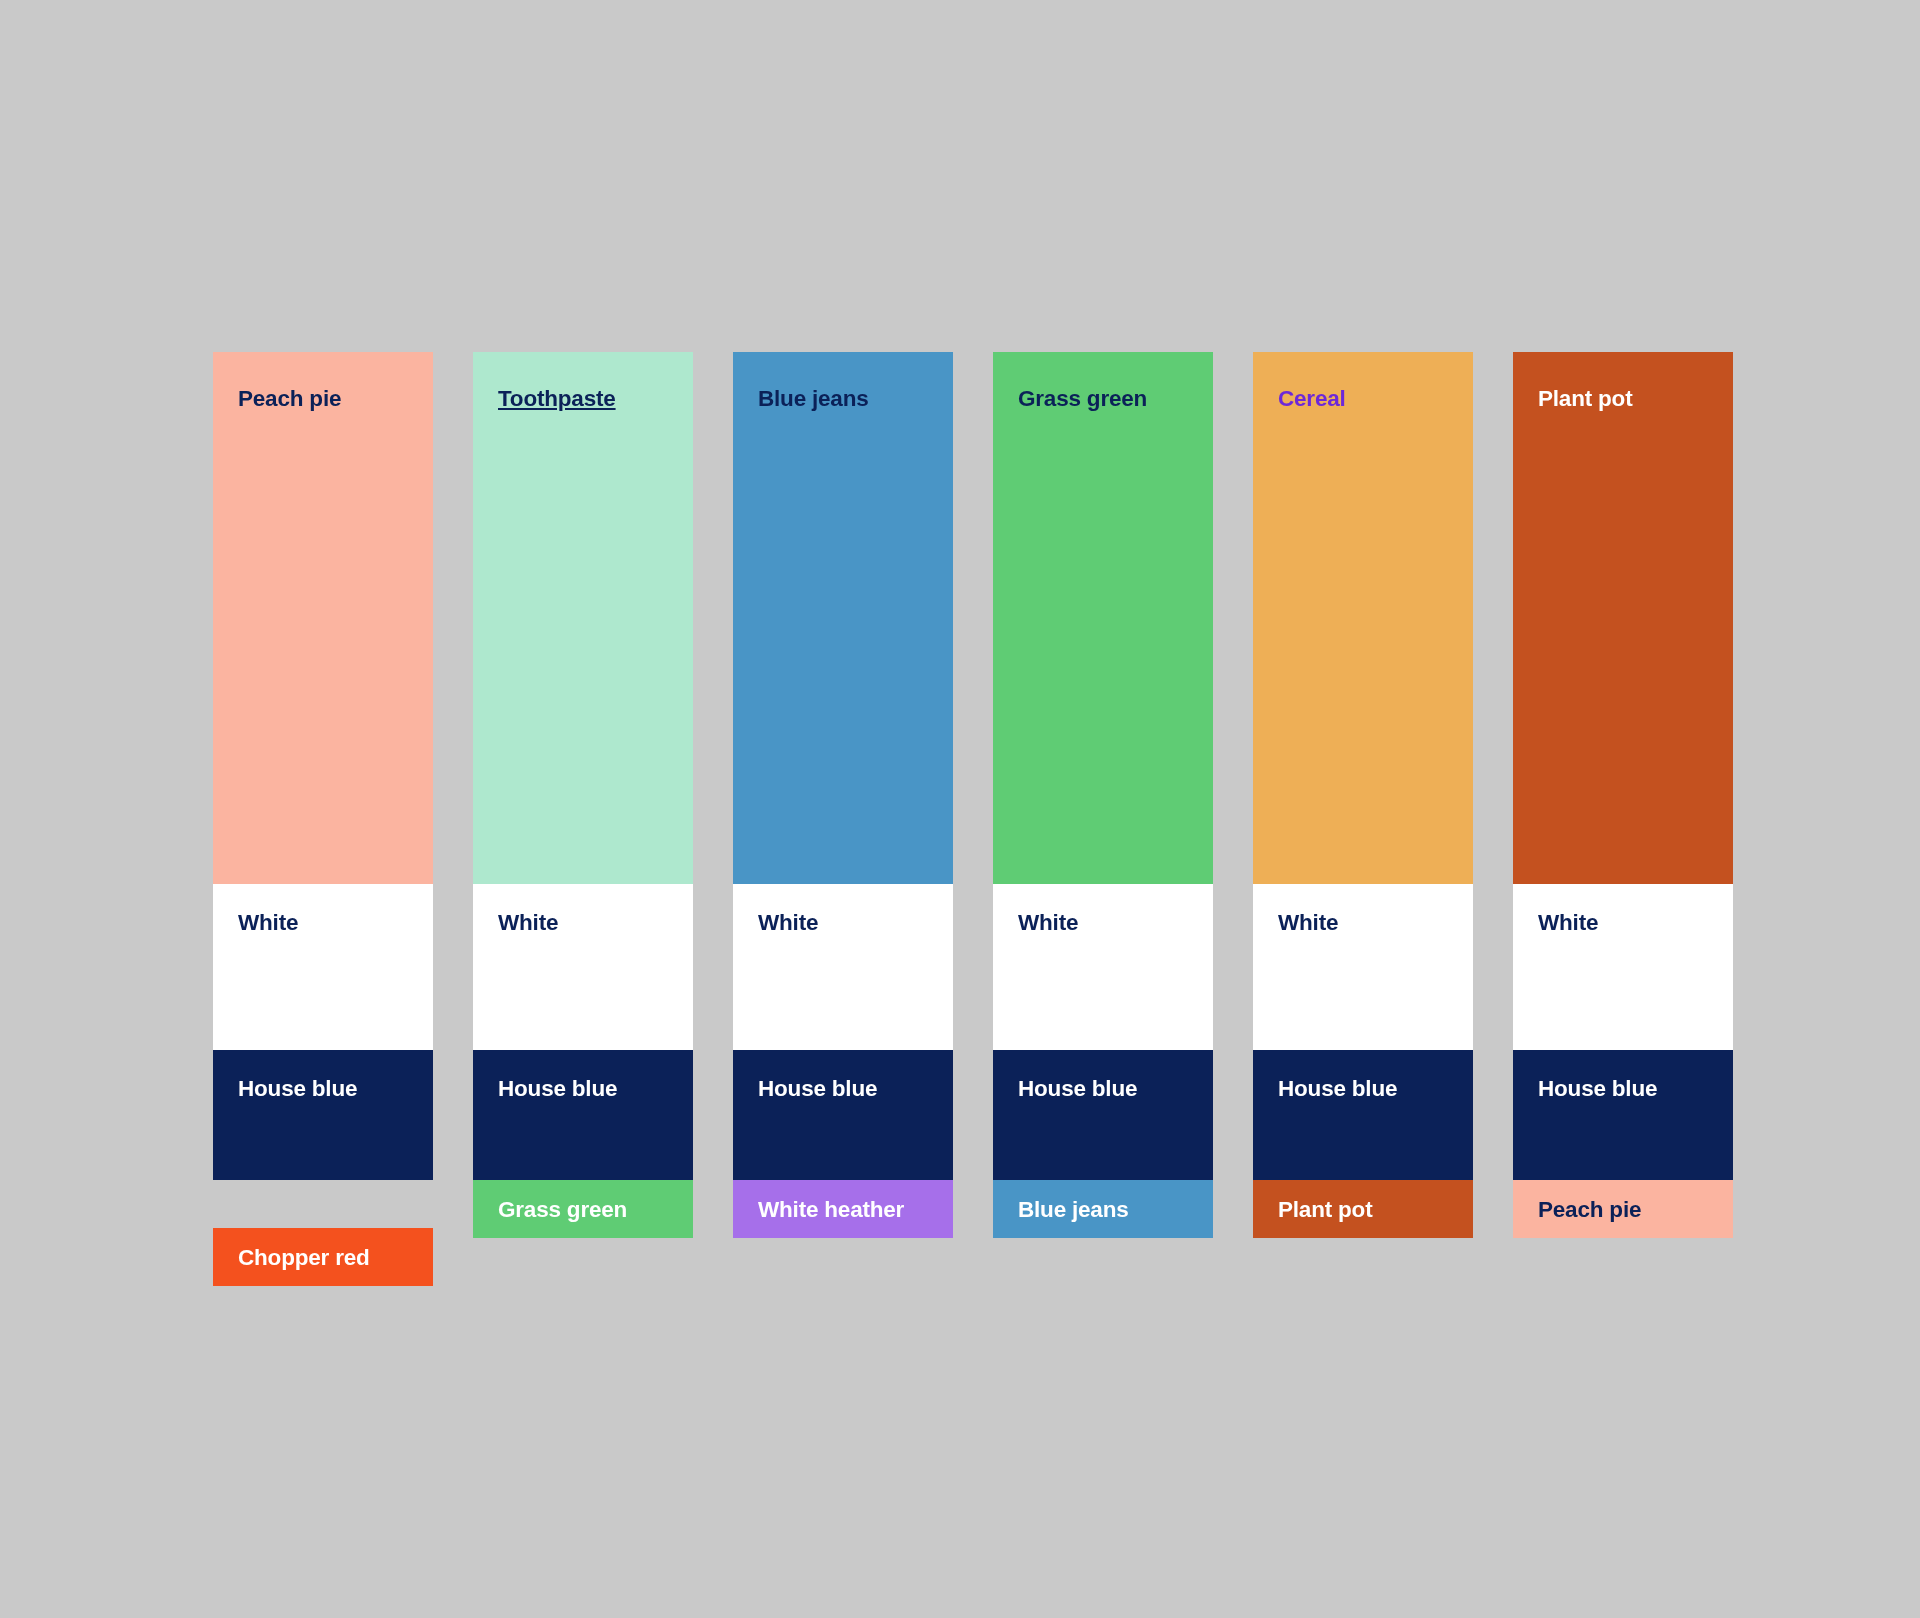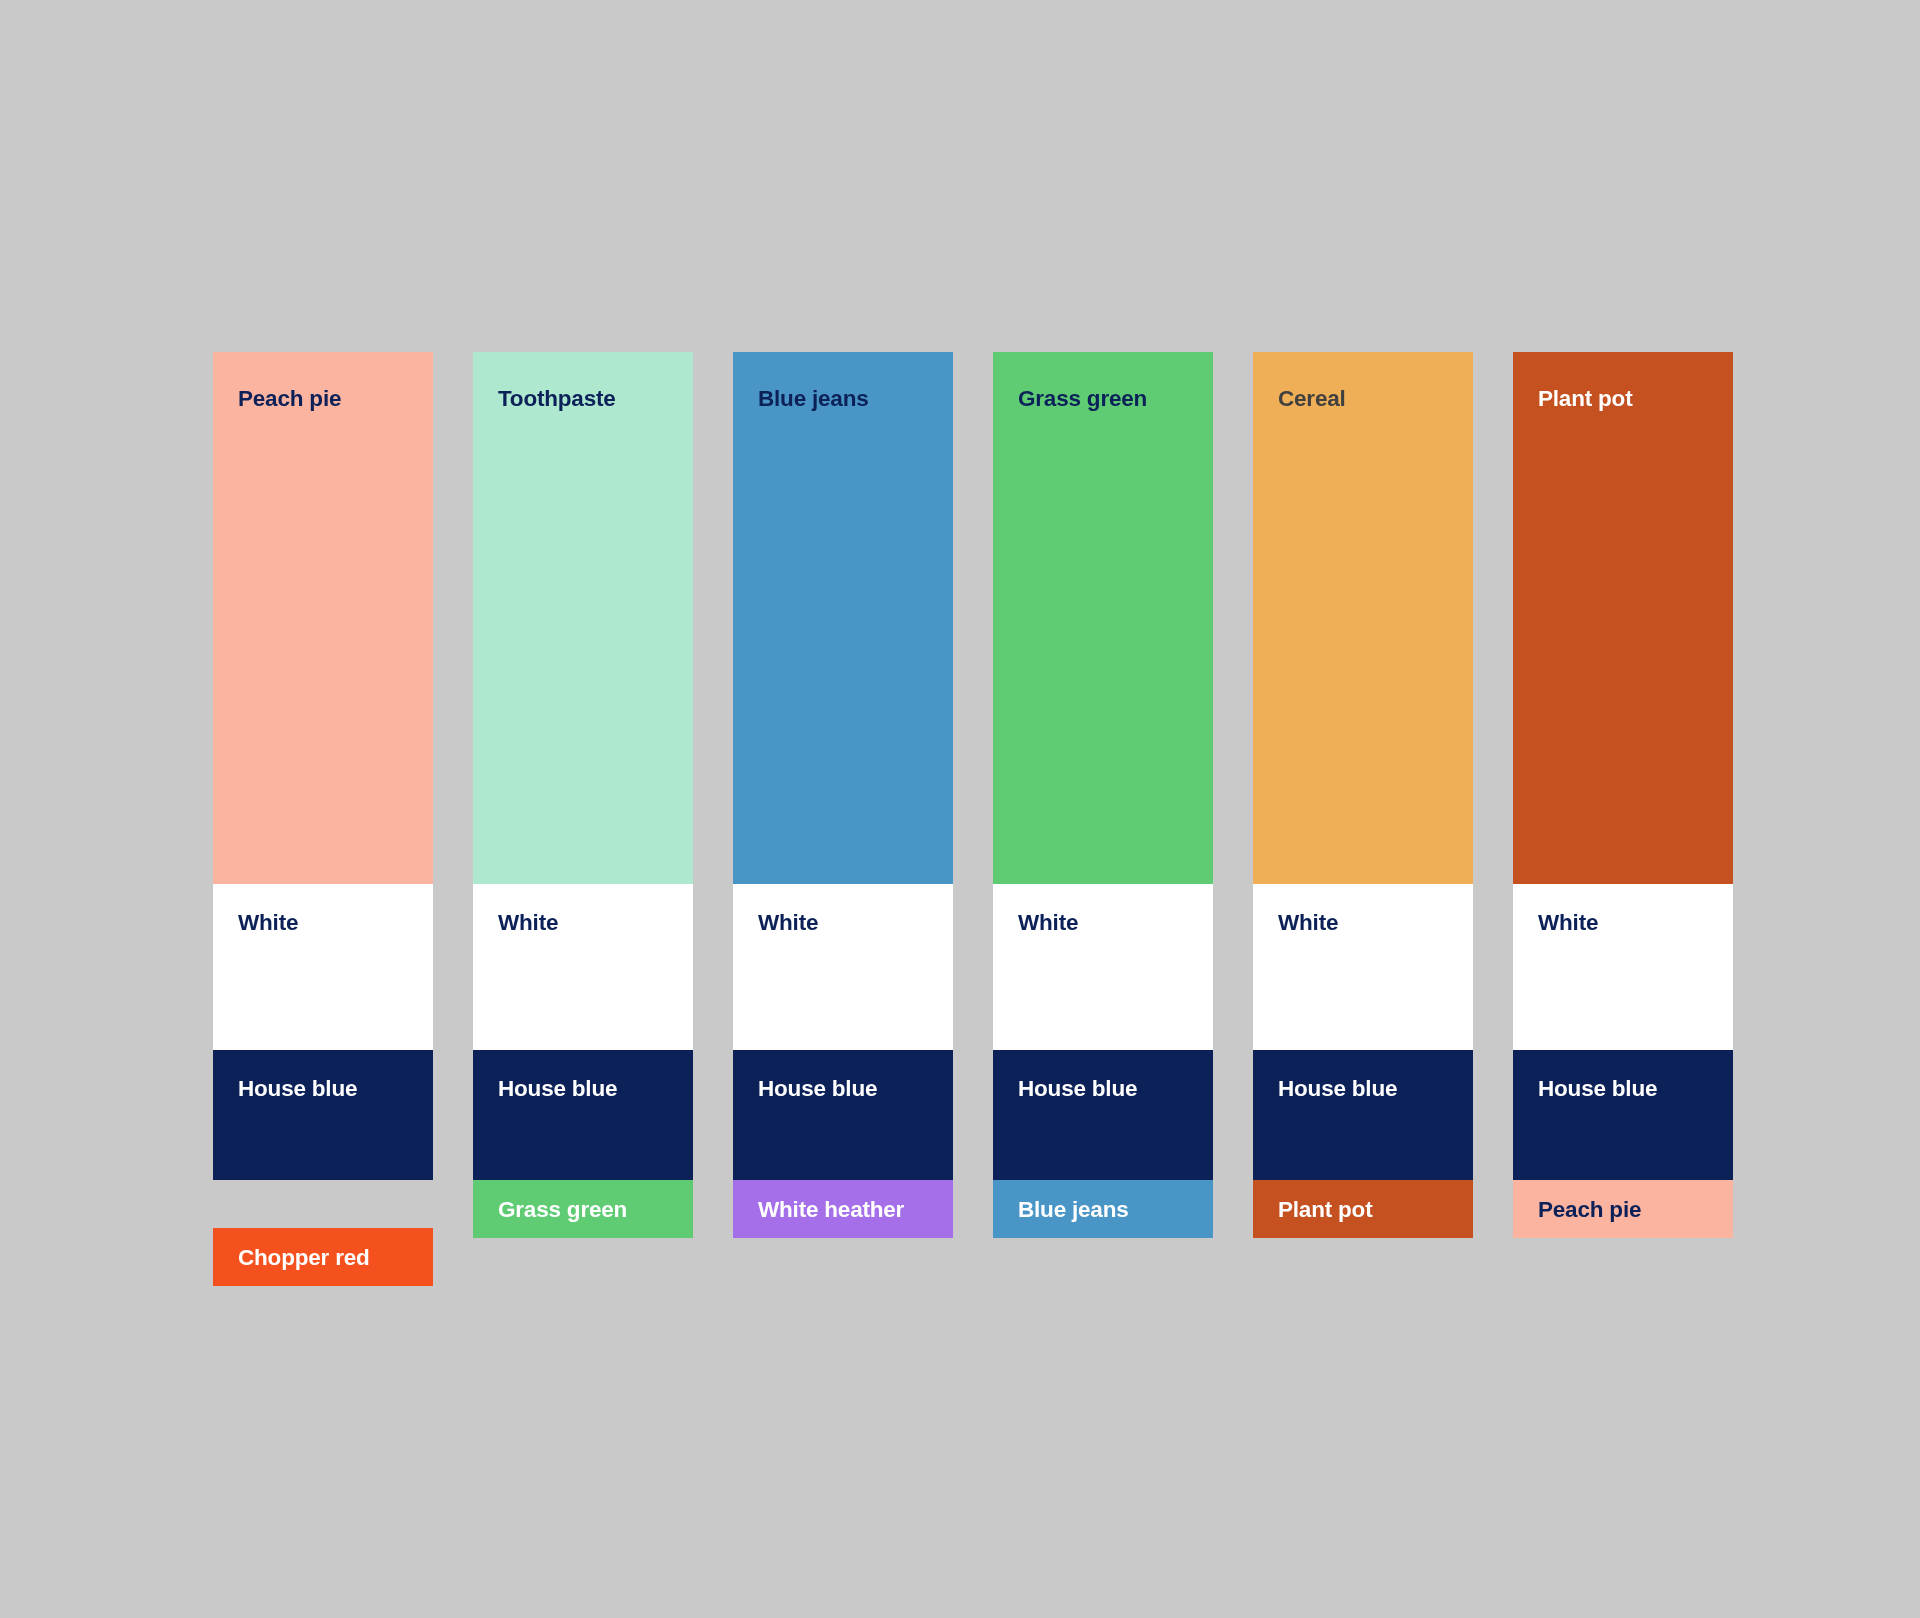--- a/index.html
+++ b/index.html
@@ -69,21 +69,21 @@
       </div>
       <div class="swatch swatch-house" style="background: rgb(11, 33, 88);">
         <span class="swatch-label" style="color: rgb(255, 255, 255);">House blue</span>
       </div>
       <div class="swatch swatch-accent" style="background: rgb(244, 81, 30); margin-top: 48px;">
         <span class="swatch-label" style="color: rgb(255, 255, 255);">Chopper red</span>
       </div>
     </div>
     <div class="palette-column">
       <div class="swatch swatch-primary" style="background: rgb(174, 232, 206);">
-        <span class="swatch-label" style="color: rgb(11, 33, 88);">Toothpaste</span>
+        <span class="swatch-label" style="color: rgb(11, 33, 88); text-decoration: underline;">Toothpaste</span>
       </div>
       <div class="swatch swatch-neutral" style="background: rgb(255, 255, 255);">
         <span class="swatch-label" style="color: rgb(11, 33, 88);">White</span>
       </div>
       <div class="swatch swatch-house" style="background: rgb(11, 33, 88);">
         <span class="swatch-label" style="color: rgb(255, 255, 255);">House blue</span>
       </div>
       <div class="swatch swatch-accent" style="background: rgb(95, 204, 116);">
         <span class="swatch-label" style="color: rgb(255, 255, 255);">Grass green</span>
       </div>
@@ -111,21 +111,21 @@
       </div>
       <div class="swatch swatch-house" style="background: rgb(11, 33, 88);">
         <span class="swatch-label" style="color: rgb(255, 255, 255);">House blue</span>
       </div>
       <div class="swatch swatch-accent" style="background: rgb(73, 149, 198);">
         <span class="swatch-label" style="color: rgb(255, 255, 255);">Blue jeans</span>
       </div>
     </div>
     <div class="palette-column">
       <div class="swatch swatch-primary" style="background: rgb(238, 175, 86);">
-        <span class="swatch-label" style="color: #404040; text-align: center;">Cereal</span>
+        <span class="swatch-label" style="color: #6d28d9; text-align: center;">Cereal</span>
       </div>
       <div class="swatch swatch-neutral" style="background: rgb(255, 255, 255);">
         <span class="swatch-label" style="color: rgb(11, 33, 88);">White</span>
       </div>
       <div class="swatch swatch-house" style="background: rgb(11, 33, 88);">
         <span class="swatch-label" style="color: rgb(255, 255, 255);">House blue</span>
       </div>
       <div class="swatch swatch-accent" style="background: rgb(196, 81, 31);">
         <span class="swatch-label" style="color: rgb(255, 255, 255);">Plant pot</span>
       </div>

